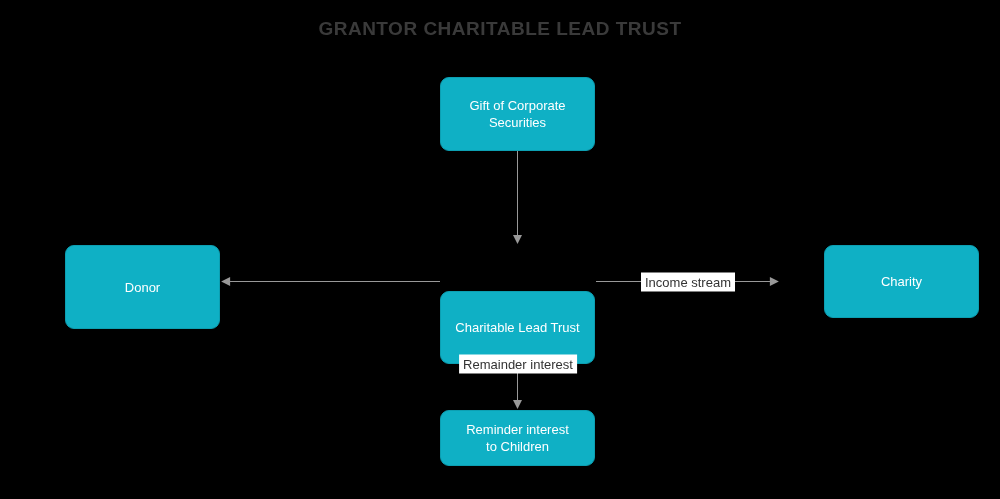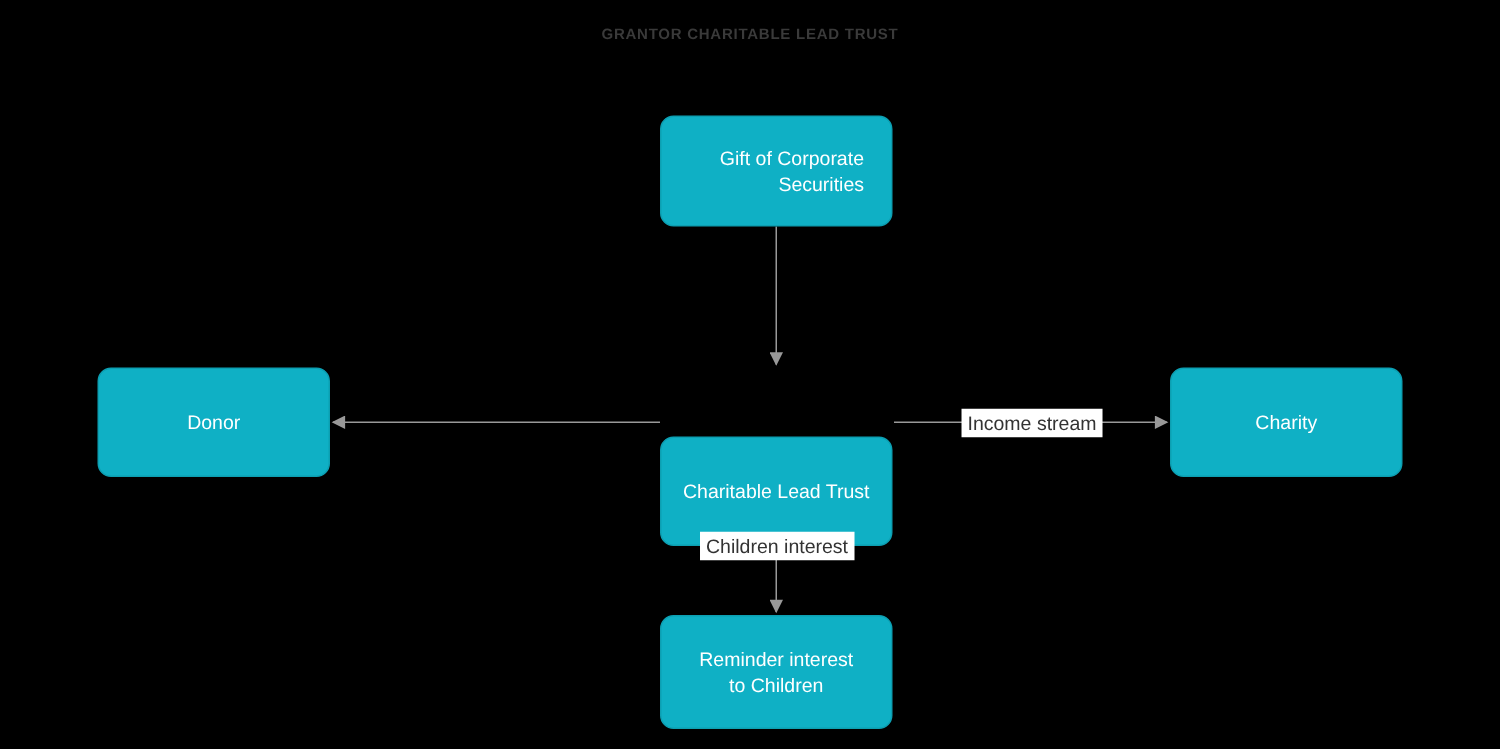--- a/index.html
+++ b/index.html
@@ -17,43 +17,43 @@
   body{font-family:"Liberation Sans", sans-serif;}
   .canvas{
     position:relative;
     width:1000px;height:499px;
     background:var(--background);
     overflow:hidden;
   }
   .diagram-title{
     position:absolute;left:0;top:18px;width:100%;
     text-align:center;
-    font-size:10px;font-weight:bold;letter-spacing:.5px;
+    font-size:19px;font-weight:bold;letter-spacing:.5px;
     color:var(--title-text);
   }
   .edges{position:absolute;left:0;top:0;width:1000px;height:499px;}
   .edge-line{stroke:var(--edge-color);stroke-width:1;}
   .arrow-head{fill:var(--edge-color);}
   .node{
     position:absolute;
     width:155px;
     background:var(--node-fill);
     border:1px solid var(--node-border);
     border-radius:9px;
     color:var(--node-text);
     font-size:13px;line-height:17px;
     display:flex;align-items:center;justify-content:center;
     text-align:center;
     padding:6px 18px;
   }
-  .node-gift   {left:440px;top:77px;  height:74px;text-align:right;}
-  .node-donor  {left:65px; top:245px; height:73px;text-align:center;}
+  .node-gift   {left:440px;top:77px;  height:74px;}
+  .node-donor  {left:65px; top:245px; height:84px;text-align:center;}
   .node-clt    {left:440px;top:245px; height:73px; padding:6px 8px;margin-top:46px;}
-  .node-charity{left:780px;top:245px; height:73px;}
-  .node-children{left:440px;top:410px;height:76px;}
+  .node-charity{left:824px;top:245px; height:73px;}
+  .node-children{left:440px;top:410px;height:56px;}
   .edge-label{
     position:absolute;
     background:var(--label-bg);
     color:var(--label-text);
     font-size:13px;line-height:17px;
     text-align:center;
     padding:1px 4px;
     transform:translate(-50%,-50%);
     white-space:nowrap;
   }
@@ -100,16 +100,16 @@
   <div class="node node-children">
     <span>Reminder interest to Children</span>
   </div>
 
 
   <div class="edge-label label-income">
     <span>Income stream</span>
   </div>
 
   <div class="edge-label label-remainder">
-    <span>Children interest</span>
+    <span>Remainder interest</span>
   </div>
 
 </div>
 
 </body></html>

